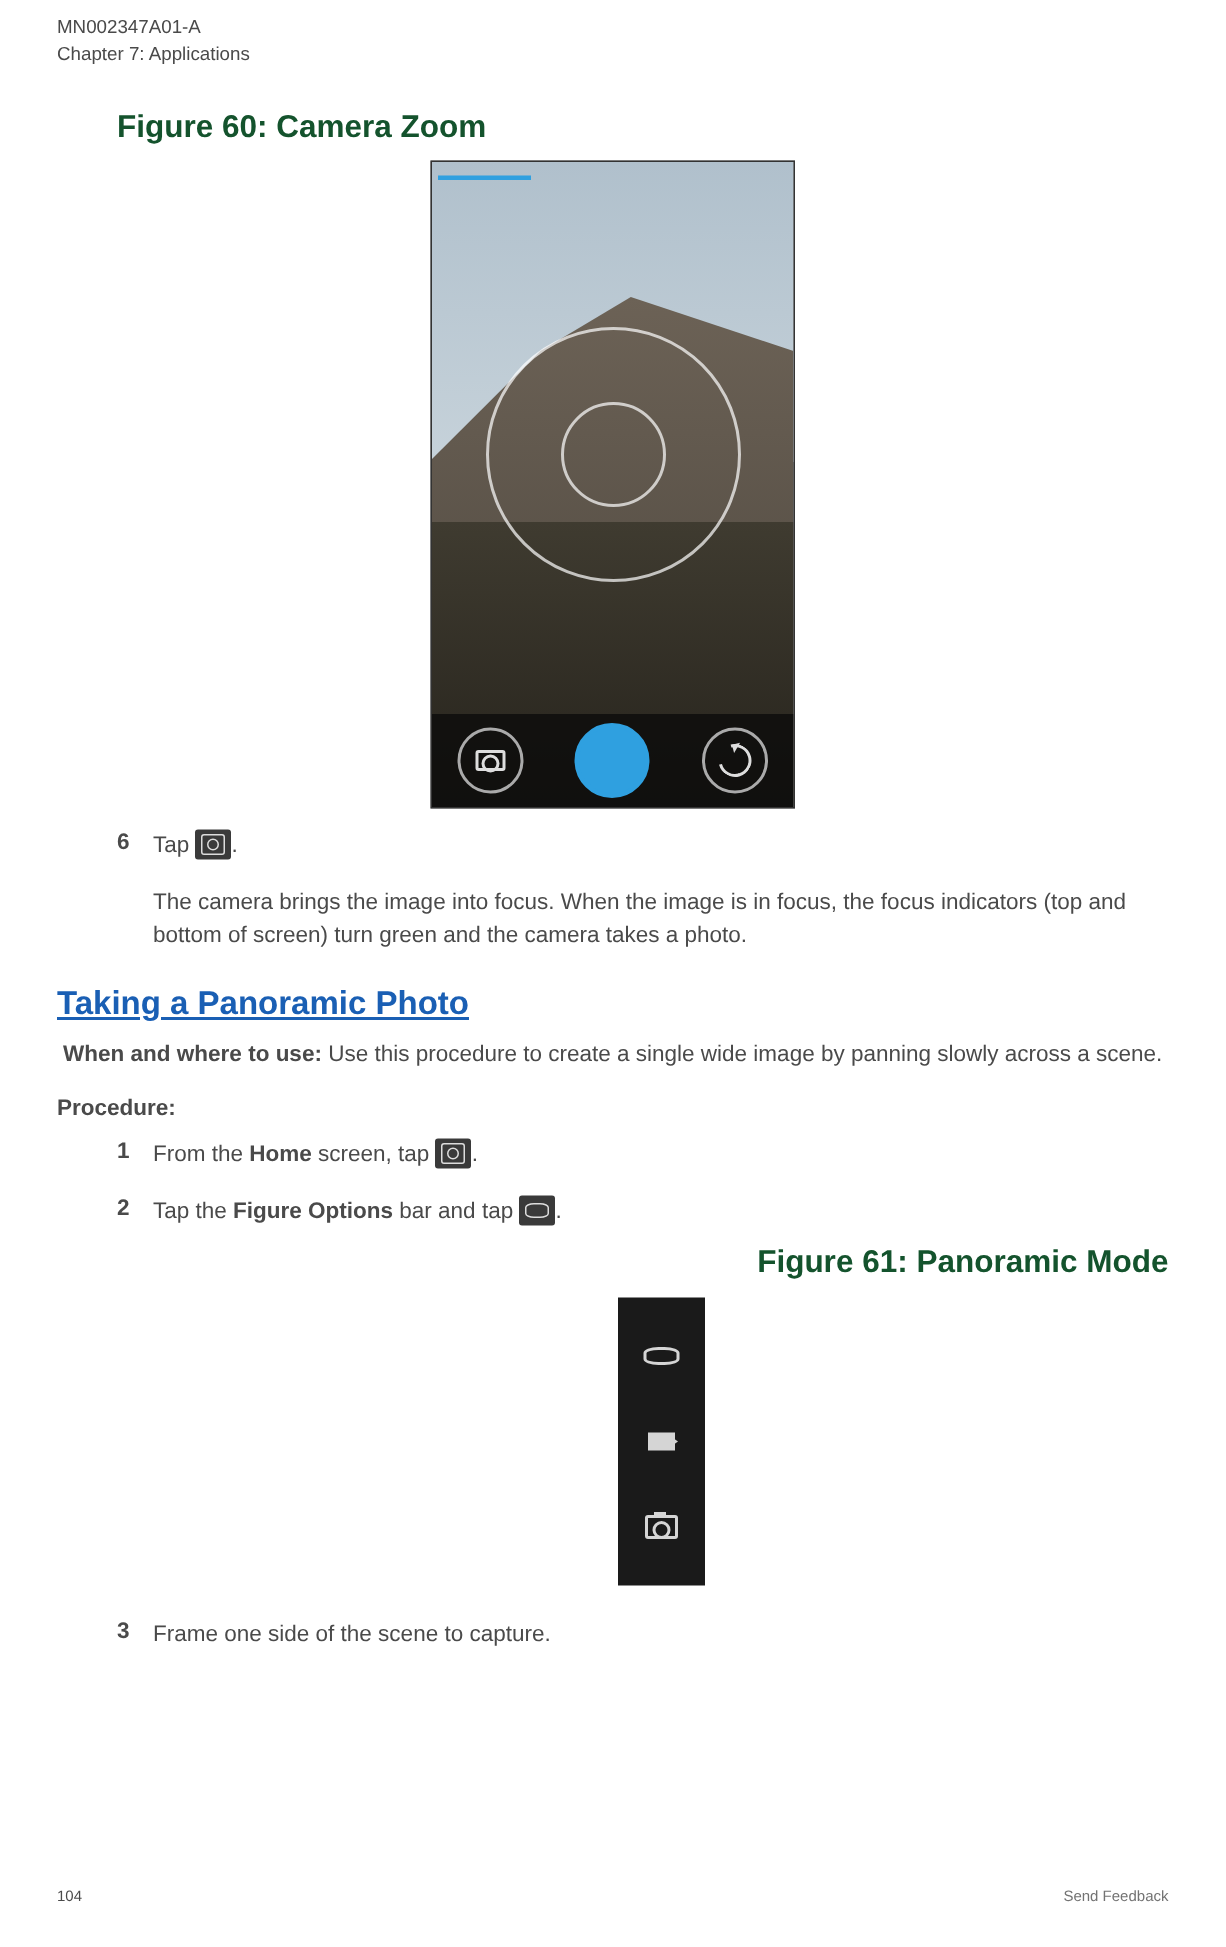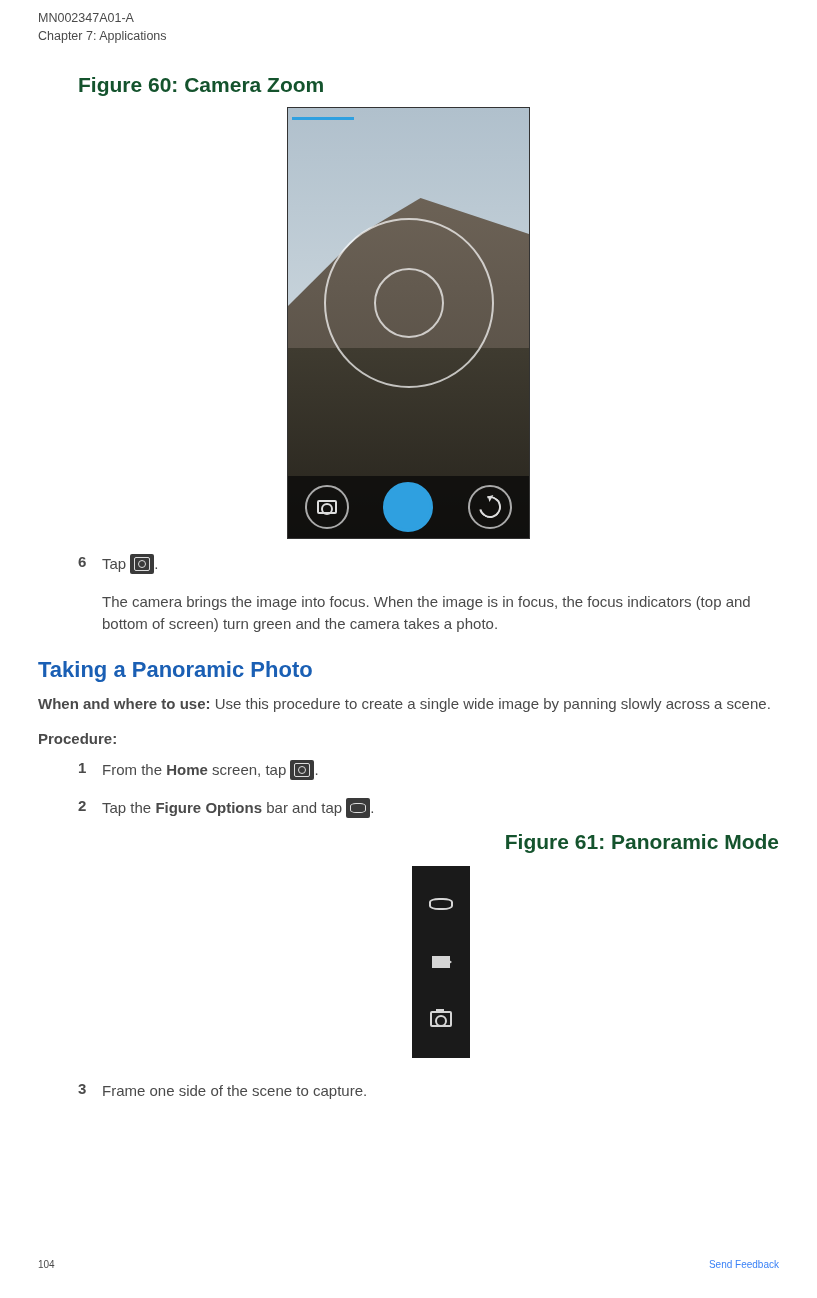--- a/index.html
+++ b/index.html
@@ -227,24 +227,26 @@
       margin-left: 64px;
       line-height: 1.45;
       margin-bottom: 22px;
     }
     h2.section-title {
       color: #1a5fb4;
       font-size: 22px;
       font-weight: bold;
       margin-bottom: 10px;
       margin-left: 0;
+      text-decoration: underline;
     }
     .intro-line {
       line-height: 1.45;
       margin-bottom: 16px;
+      text-align: center;
     }
     .procedure-label {
       font-weight: bold;
       margin-bottom: 12px;
     }
     .fig61 {
       width: 58px;
       height: 192px;
       background: #1a1a1a;
       margin: 0 auto;
@@ -311,21 +313,21 @@
     .footer {
       position: absolute;
       bottom: 28px;
       left: 38px;
       right: 38px;
       display: flex;
       justify-content: space-between;
       font-size: 10px;
     }
     .send-feedback {
-      color: #3b82f6;
+      color: #737373;
     }
     b { color: #4a4a4a; }
   </style>
 </head>
 <body>
 
 <div class="header-meta">
   <div>MN002347A01-A</div>
   <div>Chapter 7:  Applications</div>
 </div>

